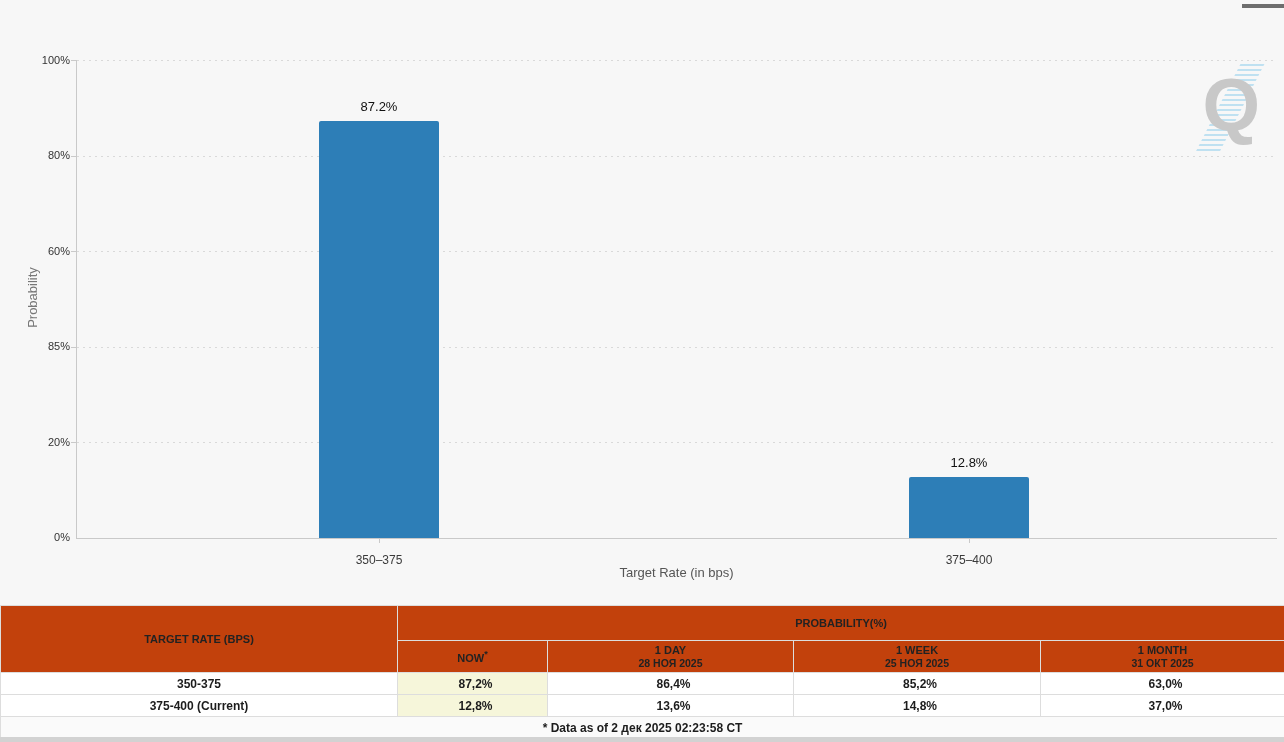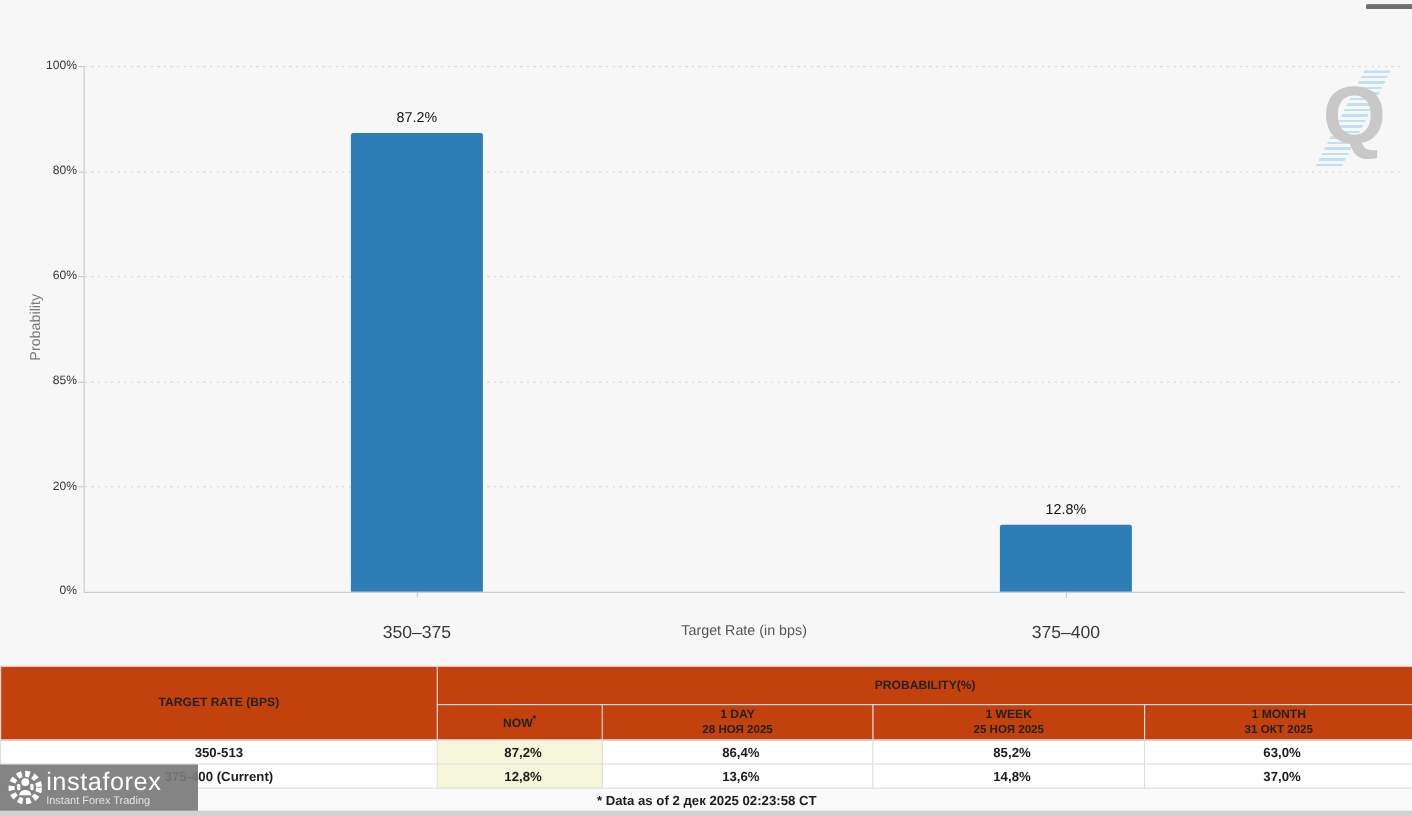--- a/index.html
+++ b/index.html
@@ -22,21 +22,21 @@
   .ytick-label { position:absolute; left:0; width:70px; text-align:right; font-size:11px; color:#333; }
   .ytick-mark { position:absolute; left:71px; width:5px; height:1px; background:#c9c9c9; }
   .ylabel { position:absolute; left:-8px; top:290px; width:80px; text-align:center;
             transform:rotate(-90deg); transform-origin:center; font-size:13px; color:#777; }
 
   .bar { position:absolute; bottom:0; width:120px; border-radius:2px 2px 0 0; }
   .bar1 { left:243px; } .bar2 { left:833px; }
   .bar-label { position:absolute; width:200px; text-align:center; font-size:13px; color:#111; }
   .bar-label1 { left:203px; } .bar-label2 { left:793px; }
   .xtick { position:absolute; top:478px; width:1px; height:5px; background:#c9c9c9; }
-  .cat-label { position:absolute; top:507px; width:200px; text-align:center; font-size:16px; color:#3a3a3a; }
+  .cat-label { position:absolute; top:493px; width:200px; text-align:center; font-size:12px; color:#3a3a3a; }
   .xlabel { position:absolute; top:505px; left:0; width:100%; text-align:center; font-size:13px; color:#555; }
 
   
   .q-mark { position:absolute; right:22px; top:60px; width:70px; height:95px; }
   .q-stripes { position:absolute; left:0; top:4px; width:24px; height:88px;
                transform:skewX(-27deg) translateX(26px);
                background-image:repeating-linear-gradient(180deg,#b5ddf0 0 2px,transparent 2px 5px);
                opacity:.85; }
   .q-letter { position:absolute; right:2px; top:8px; font-size:74px; font-weight:700;
               color:#c8c8c8; line-height:1; }
@@ -149,49 +149,36 @@
           <div class="th-sub">25 НОЯ 2025</div>
         </th>
         <th class="th-col">
           <div>1 MONTH</div>
           <div class="th-sub">31 ОКТ 2025</div>
         </th>
       </tr>
     </thead>
     <tbody>
       <tr>
-        <td class="td-rate">350-513</td>
+        <td class="td-rate">350-375</td>
         <td class="td-num td-now">87,2%</td>
         <td class="td-num">86,4%</td>
         <td class="td-num">85,2%</td>
         <td class="td-num">63,0%</td>
       </tr>
       <tr>
         <td class="td-rate">375-400 (Current)</td>
         <td class="td-num td-now">12,8%</td>
         <td class="td-num">13,6%</td>
         <td class="td-num">14,8%</td>
         <td class="td-num">37,0%</td>
       </tr>
     </tbody>
     <tfoot>
       <tr>
         <td colspan="5" class="td-foot">* Data as of 2 дек 2025 02:23:58 CT</td>
       </tr>
     </tfoot>
   </table>
 
-  <div class="if-mark">
-    <svg class="if-icon" viewBox="0 0 36 36">
-      <circle cx="18" cy="18" r="12.5" fill="none" stroke="#ffffff" stroke-width="5.5" stroke-dasharray="4.2 3.1"></circle>
-      <circle cx="18" cy="13" r="3.6" fill="#ffffff"></circle>
-      <path d="M12.5 25 c0-6.5 11-6.5 11 0 z" fill="#ffffff"></path>
-      <rect x="10.5" y="14.5" width="3" height="6" rx="1.4" fill="#ffffff"></rect>
-      <rect x="22.5" y="14.5" width="3" height="6" rx="1.4" fill="#ffffff"></rect>
-    </svg>
-    <div class="if-texts">
-      <div class="if-name">instaforex</div>
-      <div class="if-tagline">Instant Forex Trading</div>
-    </div>
-  </div>
 
   <div class="bottom-strip"></div>
 </div>
 
 </body></html>

